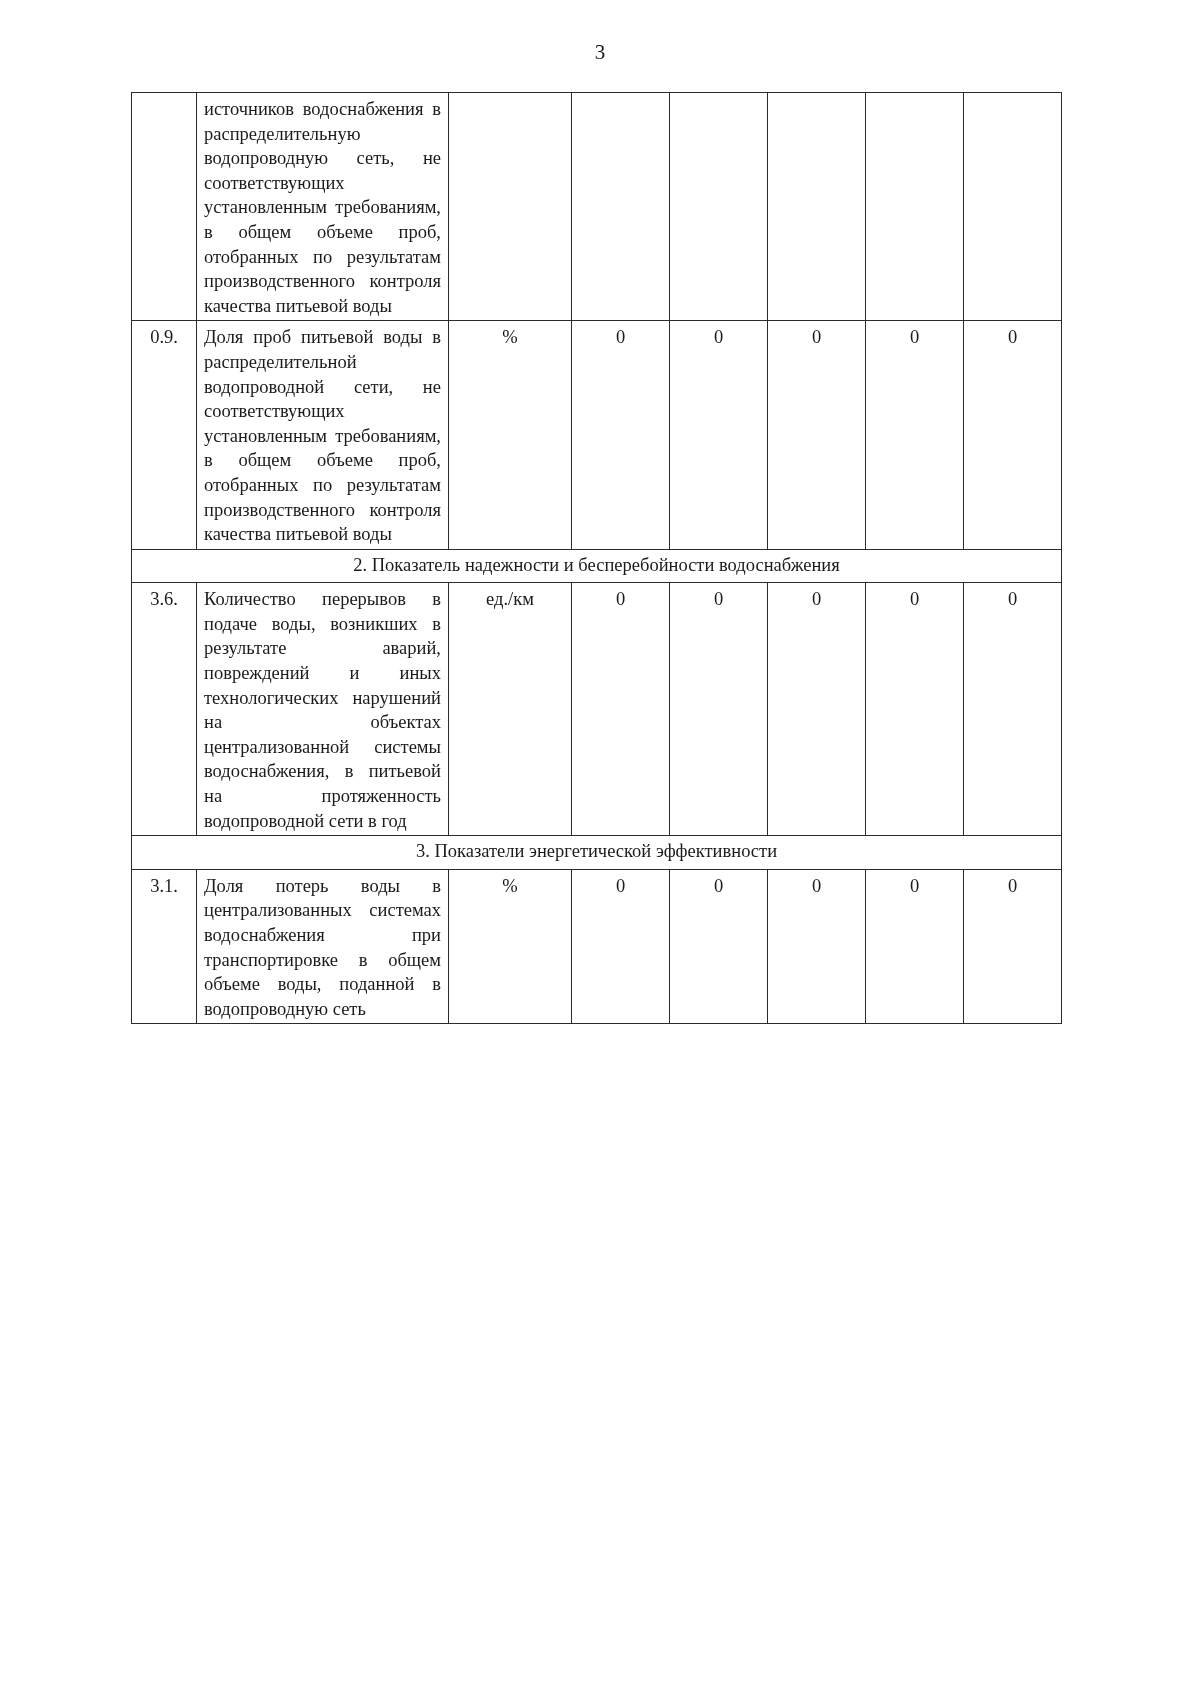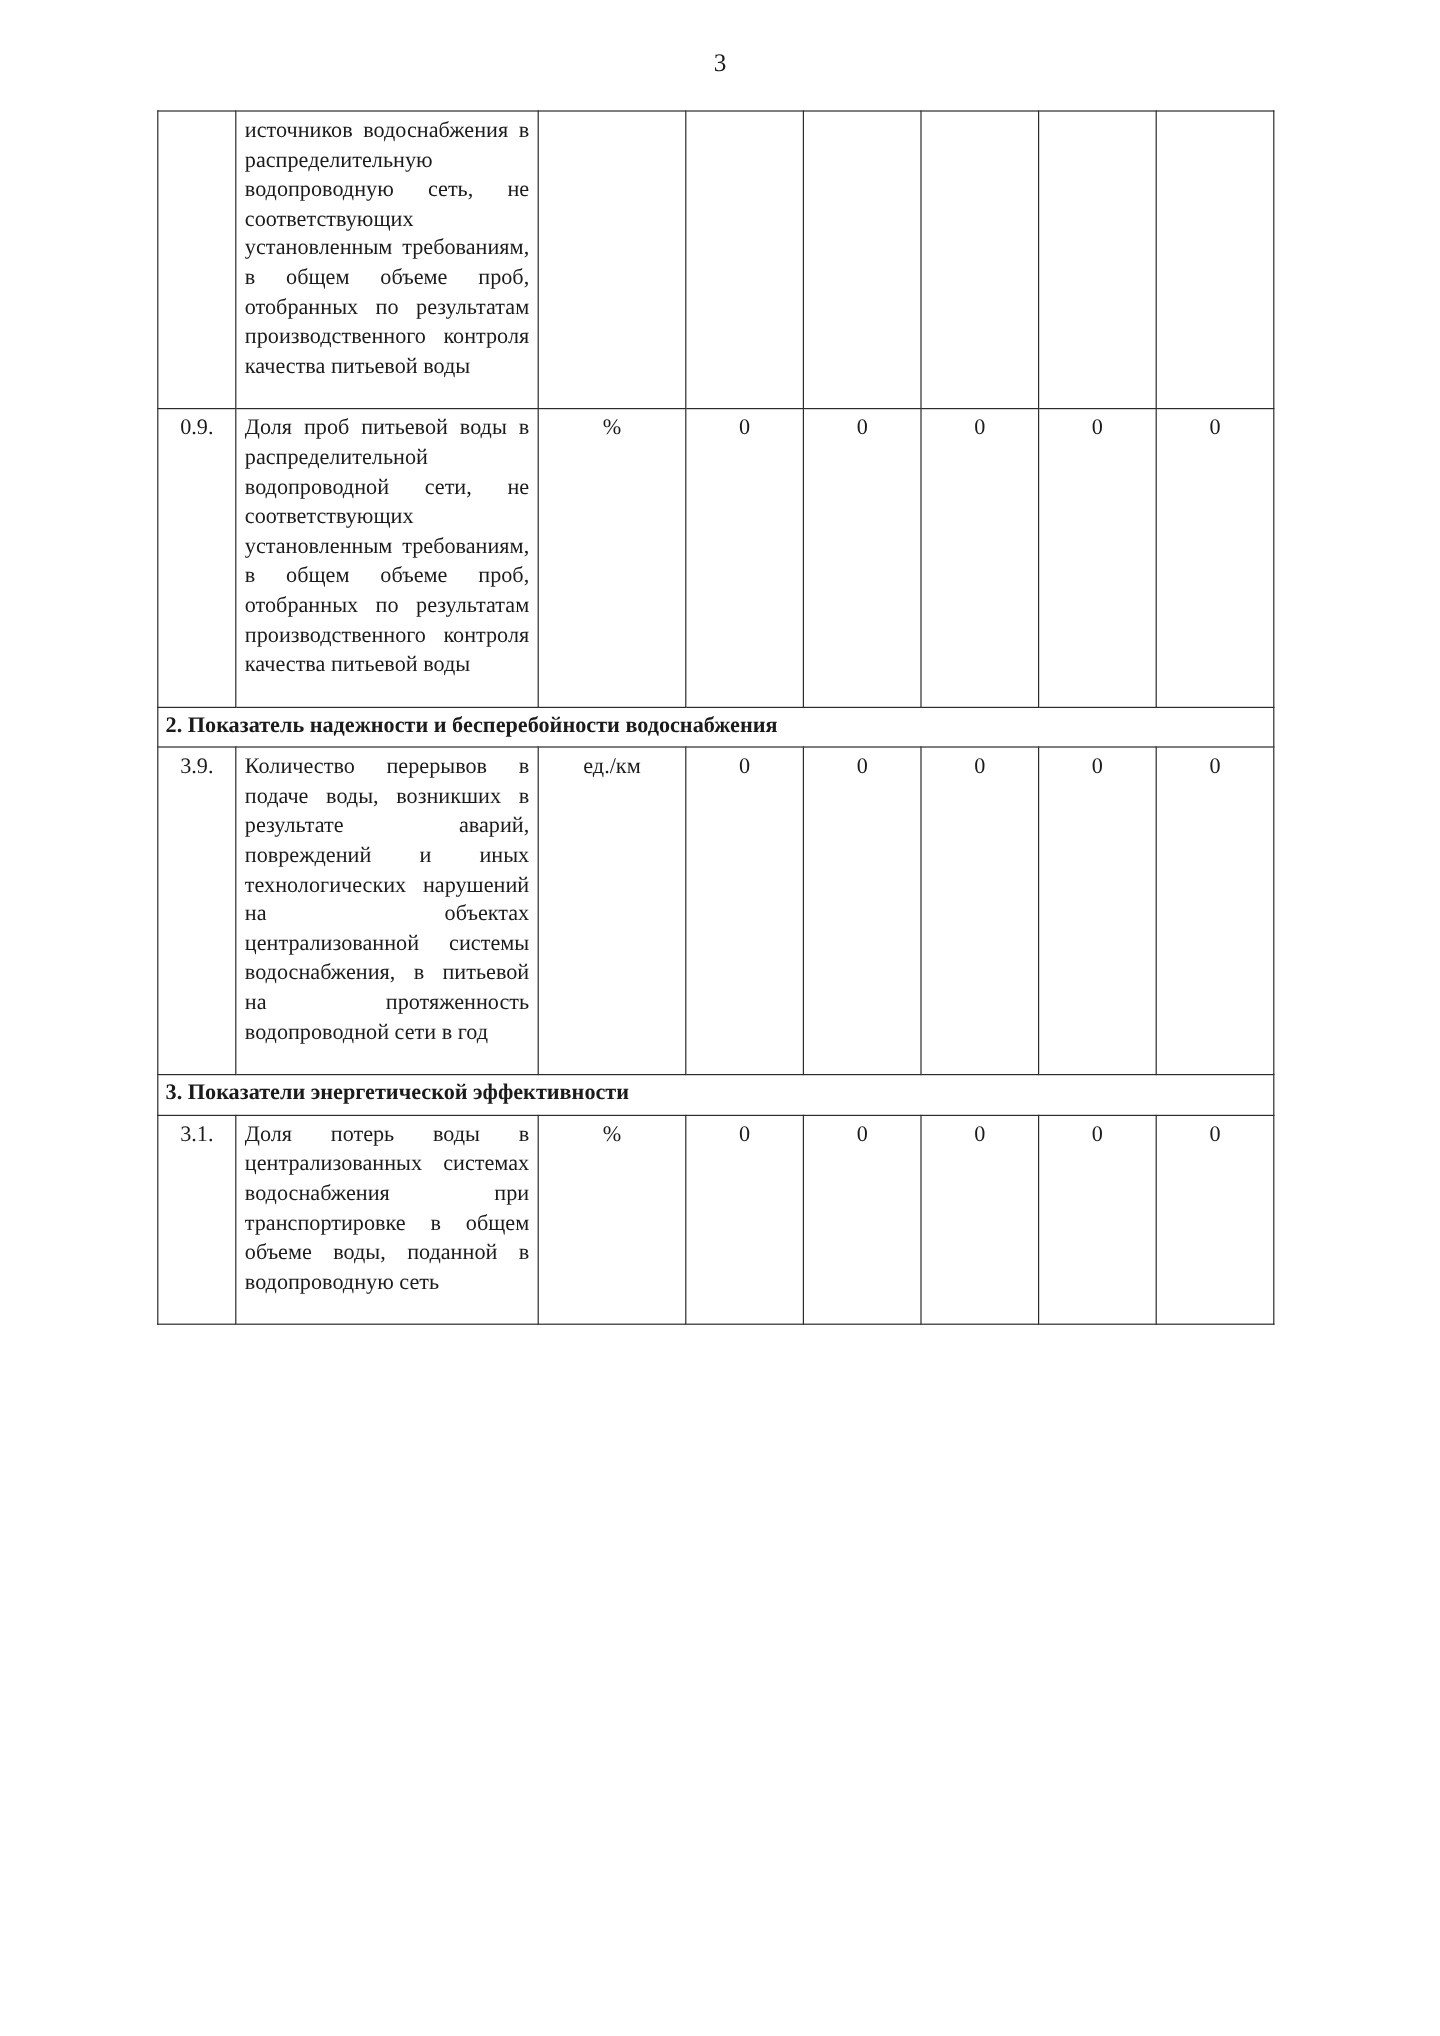--- a/index.html
+++ b/index.html
@@ -37,21 +37,21 @@
     left: 131px;
     width: 930px;
     border-collapse: collapse;
     table-layout: fixed;
     font-size: 18.5px;
     line-height: 1.33;
   }
   .doc-table td {
     border: 1.3px solid #2b2b2b;
     vertical-align: top;
-    padding: 4px 7px 22px 7px;
+    padding: 4px 7px 2px 7px;
     box-sizing: border-box;
   }
   col.c-num    { width: 65px; }
   col.c-name   { width: 252px; }
   col.c-unit   { width: 123px; }
   col.c-y1     { width: 98px; }
   col.c-y2     { width: 98px; }
   col.c-y3     { width: 98px; }
   col.c-y4     { width: 98px; }
   col.c-y5     { width: 98px; }
@@ -71,22 +71,22 @@
   .cell-unit {
     text-align: center;
     vertical-align: middle;
   }
   .cell-val {
     text-align: center;
     vertical-align: top;
     padding-top: 5px;
   }
   .section-row td {
-    text-align: left;
-    font-weight: bold;
+    text-align: center;
+    font-weight: normal;
     padding: 3px 6px 5px 6px;
     font-size: 18.5px;
   }
   .bottom-cut td {
     border-bottom: none;
   }
 </style>
 </head>
 <body>
 
@@ -127,21 +127,21 @@
         <td class="cell-val">0</td>
         <td class="cell-val">0</td>
         <td class="cell-val">0</td>
       </tr>
 
       <tr class="section-row">
         <td colspan="8">2. Показатель надежности и бесперебойности водоснабжения</td>
       </tr>
 
       <tr>
-        <td class="cell-num">3.9.</td>
+        <td class="cell-num">3.6.</td>
         <td class="cell-name just">Количество перерывов в подаче воды, возникших в результате аварий, повреждений и иных технологических нарушений на объектах централизованной системы водоснабжения, в питьевой на протяженность водопроводной сети в год</td>
         <td class="cell-unit">ед./км</td>
         <td class="cell-val">0</td>
         <td class="cell-val">0</td>
         <td class="cell-val">0</td>
         <td class="cell-val">0</td>
         <td class="cell-val">0</td>
       </tr>
 
       <tr class="section-row">

